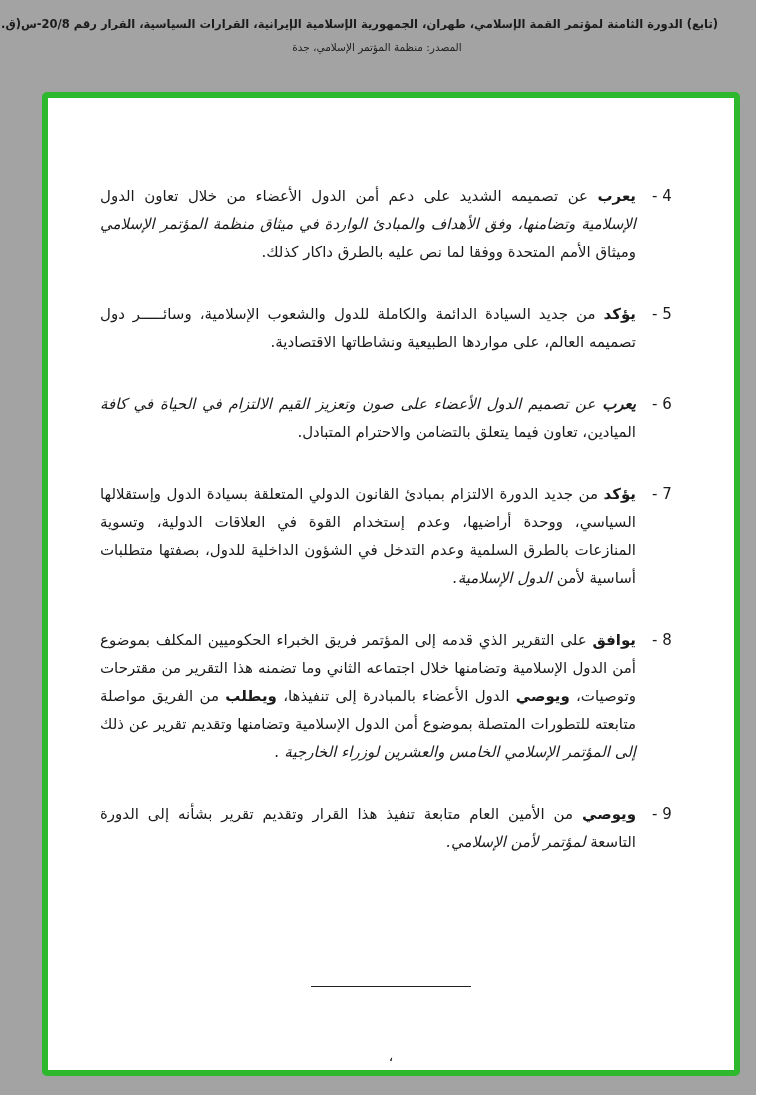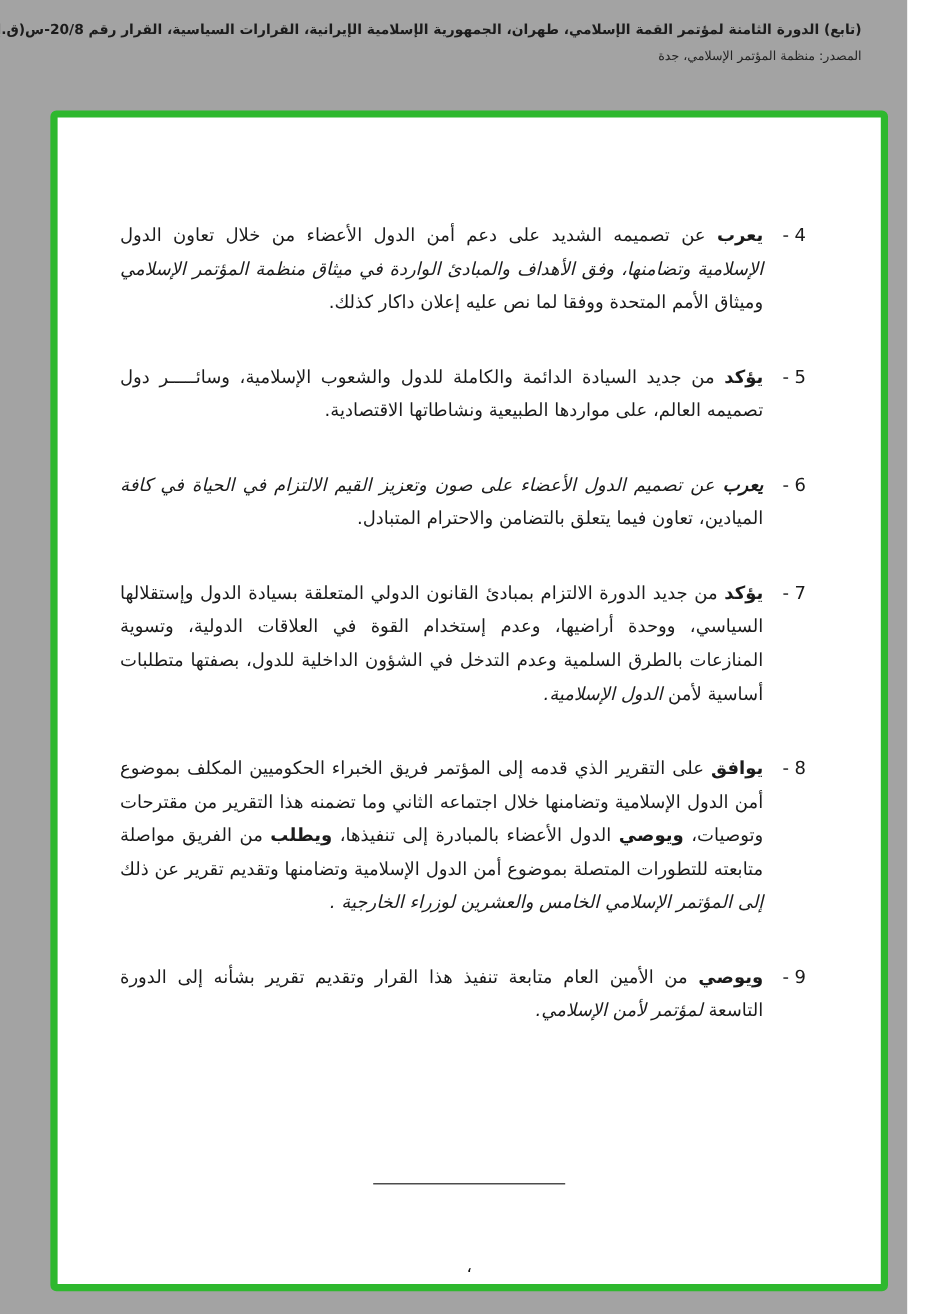--- a/index.html
+++ b/index.html
@@ -30,20 +30,21 @@
   .header-line1 {
     font-size: 11.5px;
     font-weight: bold;
     letter-spacing: 0.2px;
     line-height: 1.4;
     white-space: nowrap;
   }
   .header-line2 {
     font-size: 10.5px;
     margin-top: 9px;
+    text-align: center;
     color: #222;
   }
   .frame {
     position: absolute;
     left: 42px;
     top: 92px;
     width: 686px;
     height: 972px;
     border: 6px solid #2eb82e;
     border-radius: 5px;
@@ -100,21 +101,21 @@
 
   <div class="header">
     <div class="header-line1">(تابع)  الدورة الثامنة لمؤتمر القمة الإسلامي، طهران، الجمهورية الإسلامية الإيرانية، القرارات السياسية، القرار رقم 20/8-س(ق.إ)</div>
     <div class="header-line2">المصدر:  منظمة المؤتمر الإسلامي، جدة</div>
   </div>
 
   <div class="frame" style="border-color: rgb(46, 184, 46);">
     <div class="content">
         <div class="para">
           <span class="marker" dir="ltr">- 4</span>
-          <span class="body"><span class="seg-b ">يعرب</span><span class=""> عن تصميمه الشديد على دعم أمن الدول الأعضاء من خلال تعاون الدول </span><span class="seg-i">الإسلامية وتضامنها، وفق الأهداف والمبادئ الواردة في ميثاق منظمة المؤتمر الإسلامي </span><span class="">وميثاق الأمم المتحدة ووفقا لما نص عليه إعلان داكار كذلك.</span></span>
+          <span class="body"><span class="seg-b ">يعرب</span><span class=""> عن تصميمه الشديد على دعم أمن الدول الأعضاء من خلال تعاون الدول </span><span class="seg-i">الإسلامية وتضامنها، وفق الأهداف والمبادئ الواردة في ميثاق منظمة المؤتمر الإسلامي </span><span class="">وميثاق الأمم المتحدة ووفقا لما نص عليه بالطرق داكار كذلك.</span></span>
         </div>
         <div class="para">
           <span class="marker" dir="ltr">- 5</span>
           <span class="body"><span class="seg-b ">يؤكد</span><span class=""> من جديد السيادة الدائمة والكاملة للدول والشعوب الإسلامية، وسائـــــر دول تصميمه العالم، على مواردها الطبيعية ونشاطاتها الاقتصادية.</span></span>
         </div>
         <div class="para">
           <span class="marker" dir="ltr">- 6</span>
           <span class="body"><span class="seg-b seg-i">يعرب</span><span class="seg-i"> عن تصميم الدول الأعضاء على صون وتعزيز القيم الالتزام في الحياة في كافة </span><span class="">الميادين، تعاون فيما يتعلق بالتضامن والاحترام المتبادل.</span></span>
         </div>
         <div class="para">

